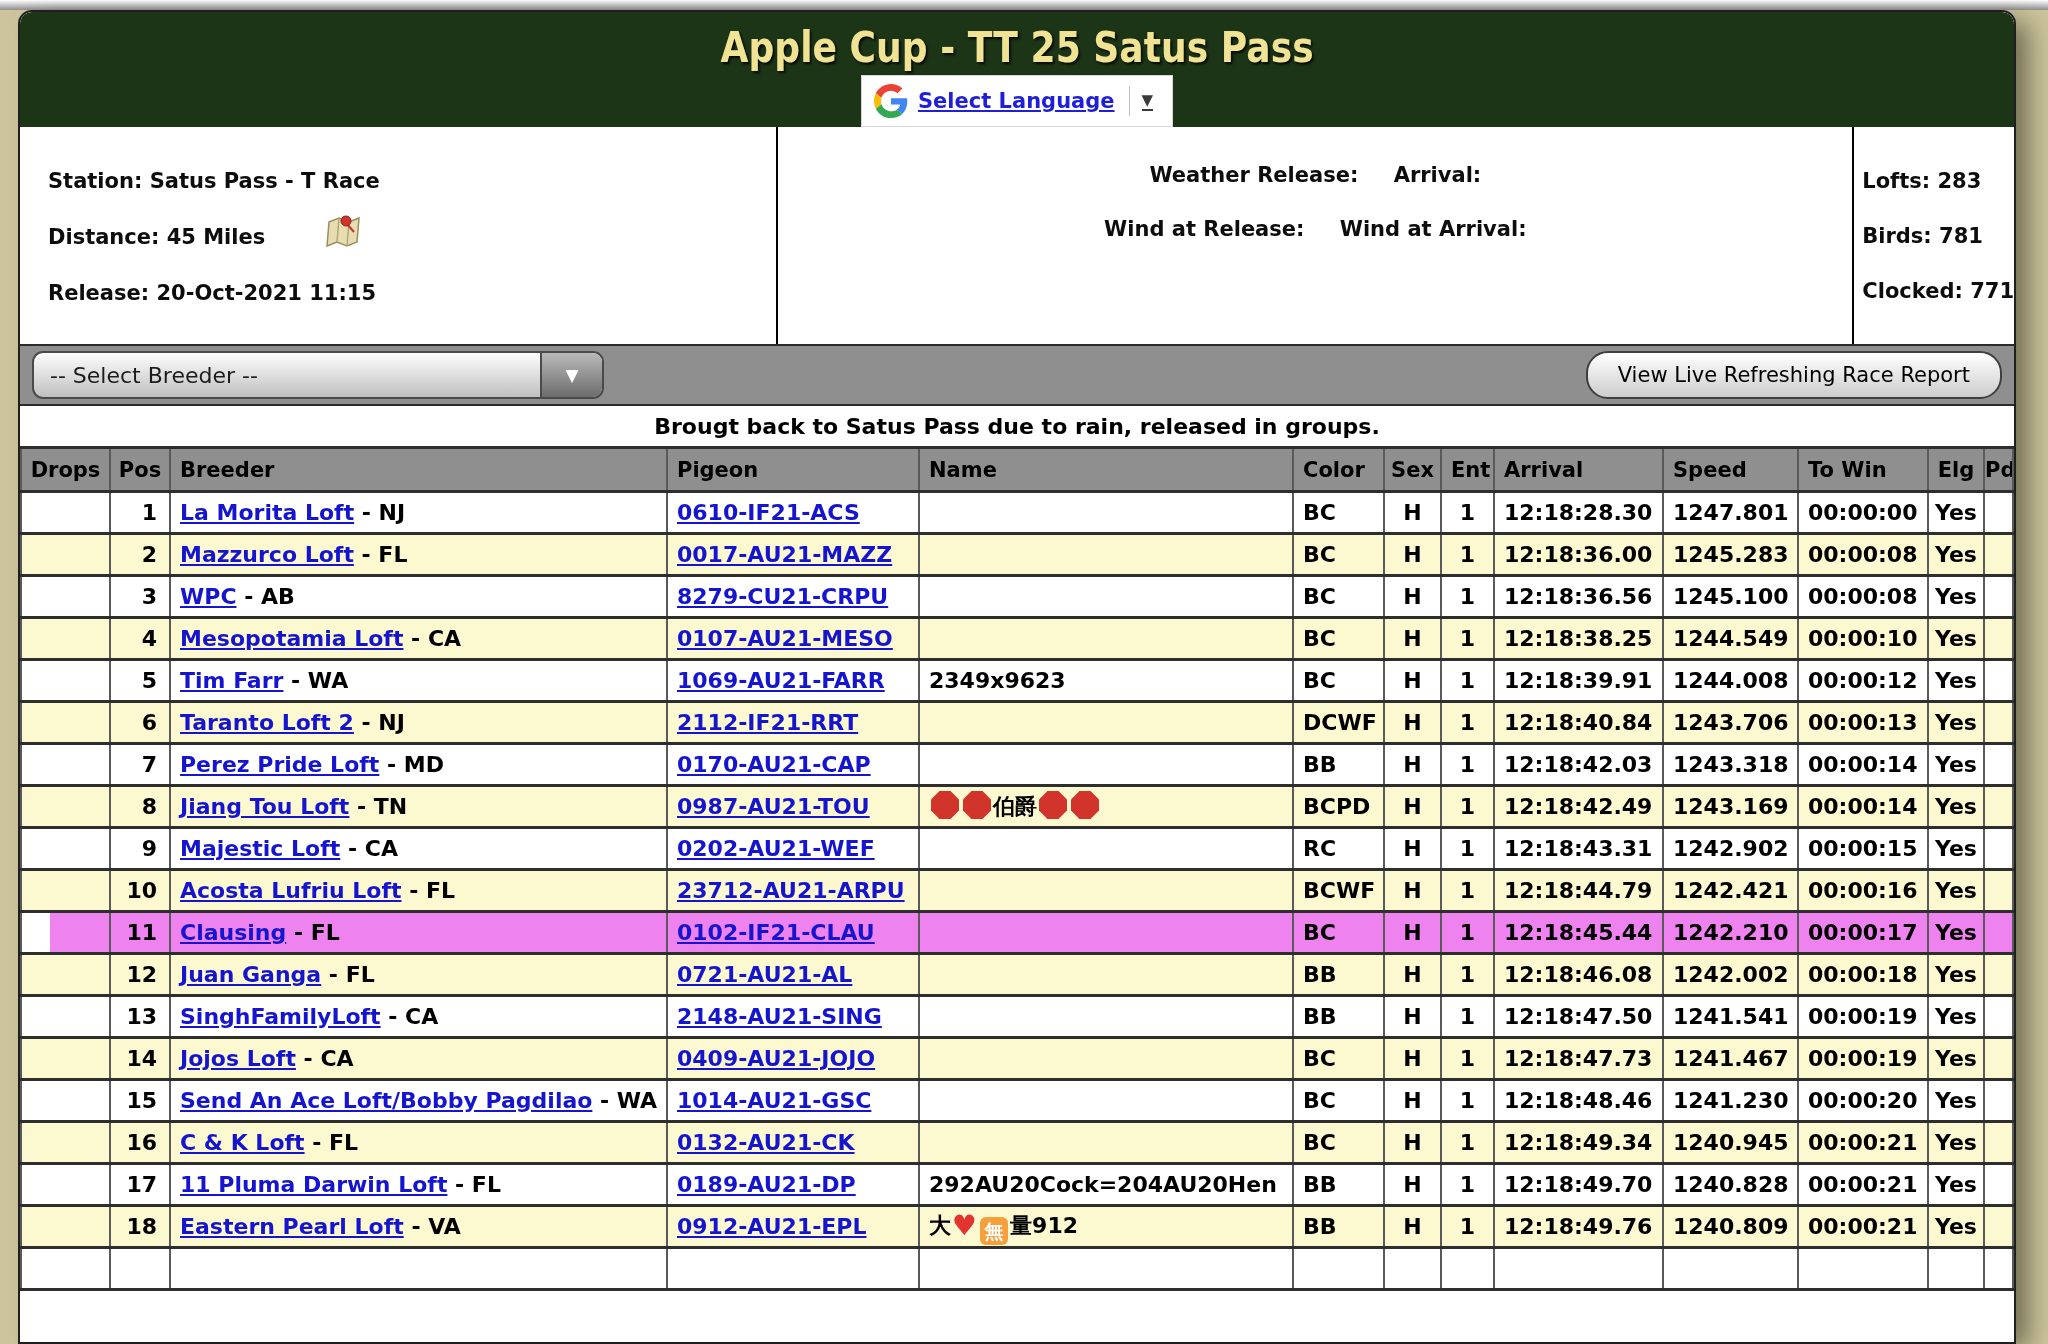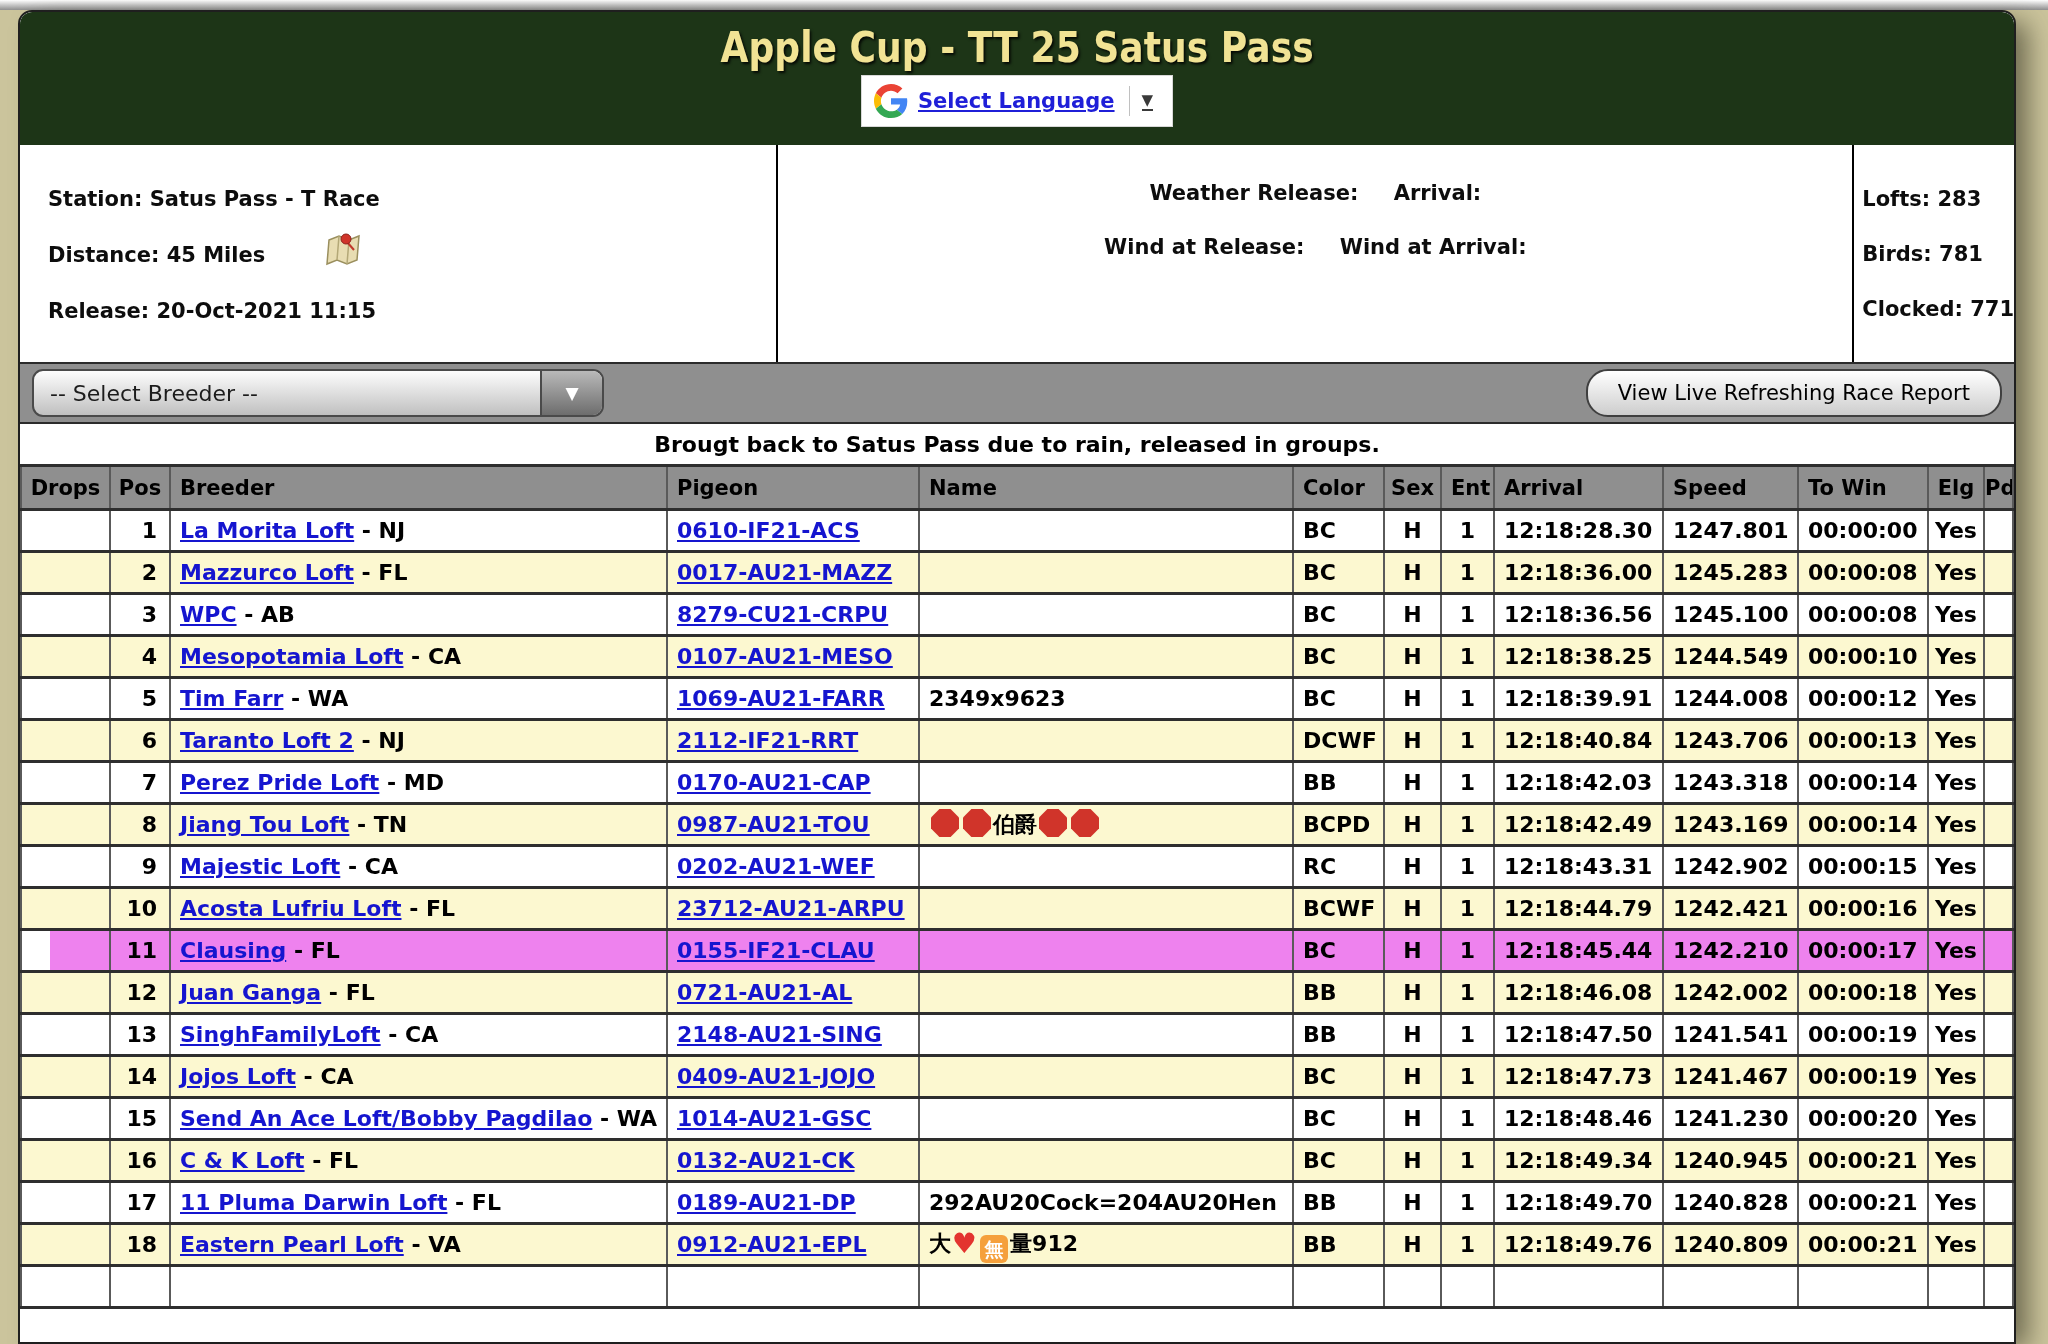--- a/index.html
+++ b/index.html
@@ -4,21 +4,21 @@
 <style>
   html,body{margin:0;padding:0;}
   body{font-family:"DejaVu Sans","Liberation Sans",sans-serif;background:#cbc49c;}
   #canvas{position:relative;width:2048px;height:1344px;overflow:hidden;background:#cbc49c;}
   .top-strip{position:absolute;top:0;left:0;width:2048px;height:10px;
     background:linear-gradient(#ffffff,#8f8f8f);}
   .content{position:absolute;top:10px;left:18px;width:1998px;height:1334px;
     box-sizing:border-box;border:2px solid #1f1f1f;border-radius:14px 14px 0 0;
     background:#ffffff;box-shadow:16px 8px 26px -4px rgba(50,48,30,.6);overflow:hidden;}
   
-  .green-header{height:133px;background:#1d3517;display:flex;flex-direction:column;
+  .green-header{height:115px;background:#1d3517;display:flex;flex-direction:column;
     align-items:center;border-radius:12px 12px 0 0;}
   .page-title{margin-top:10px;color:#f1e394;font-size:43px;font-weight:bold;
     letter-spacing:0px;display:inline-block;transform:scaleX(.84);white-space:nowrap;
     text-shadow:2px 2px 3px rgba(0,0,0,.85);}
   .translate-box{margin-top:3px;width:312px;height:52px;background:#ffffff;border:1px solid #d8d8d8;
     display:flex;align-items:center;padding:0 12px;box-sizing:border-box;}
   .g-logo{width:34px;height:34px;flex:0 0 auto;}
   .translate-label{margin-left:10px;color:#1f1fd8;font-size:21px;font-weight:bold;
     text-decoration:underline;white-space:nowrap;}
   .translate-divider{width:1px;height:30px;background:#c0c0c0;margin:0 12px 0 14px;}
@@ -321,21 +321,21 @@
             <td class="c-arrival">12:18:44.79</td>
             <td class="c-speed">1242.421</td>
             <td class="c-towin">00:00:16</td>
             <td class="c-elg">Yes</td>
             <td class="c-pd"></td>
           </tr>
           <tr class="hl odd">
             <td class="c-drops"></td>
             <td class="c-pos">11</td>
             <td class="c-breeder"><a href="#" class="blue-link">Clausing</a> - FL</td>
-            <td class="c-pigeon"><a href="#" class="blue-link">0155-IF21-CLAU</a></td>
+            <td class="c-pigeon"><a href="#" class="blue-link">0102-IF21-CLAU</a></td>
             <td class="c-name"></td>
             <td class="c-color">BC</td>
             <td class="c-sex">H</td>
             <td class="c-ent">1</td>
             <td class="c-arrival">12:18:45.44</td>
             <td class="c-speed">1242.210</td>
             <td class="c-towin">00:00:17</td>
             <td class="c-elg">Yes</td>
             <td class="c-pd"></td>
           </tr>

